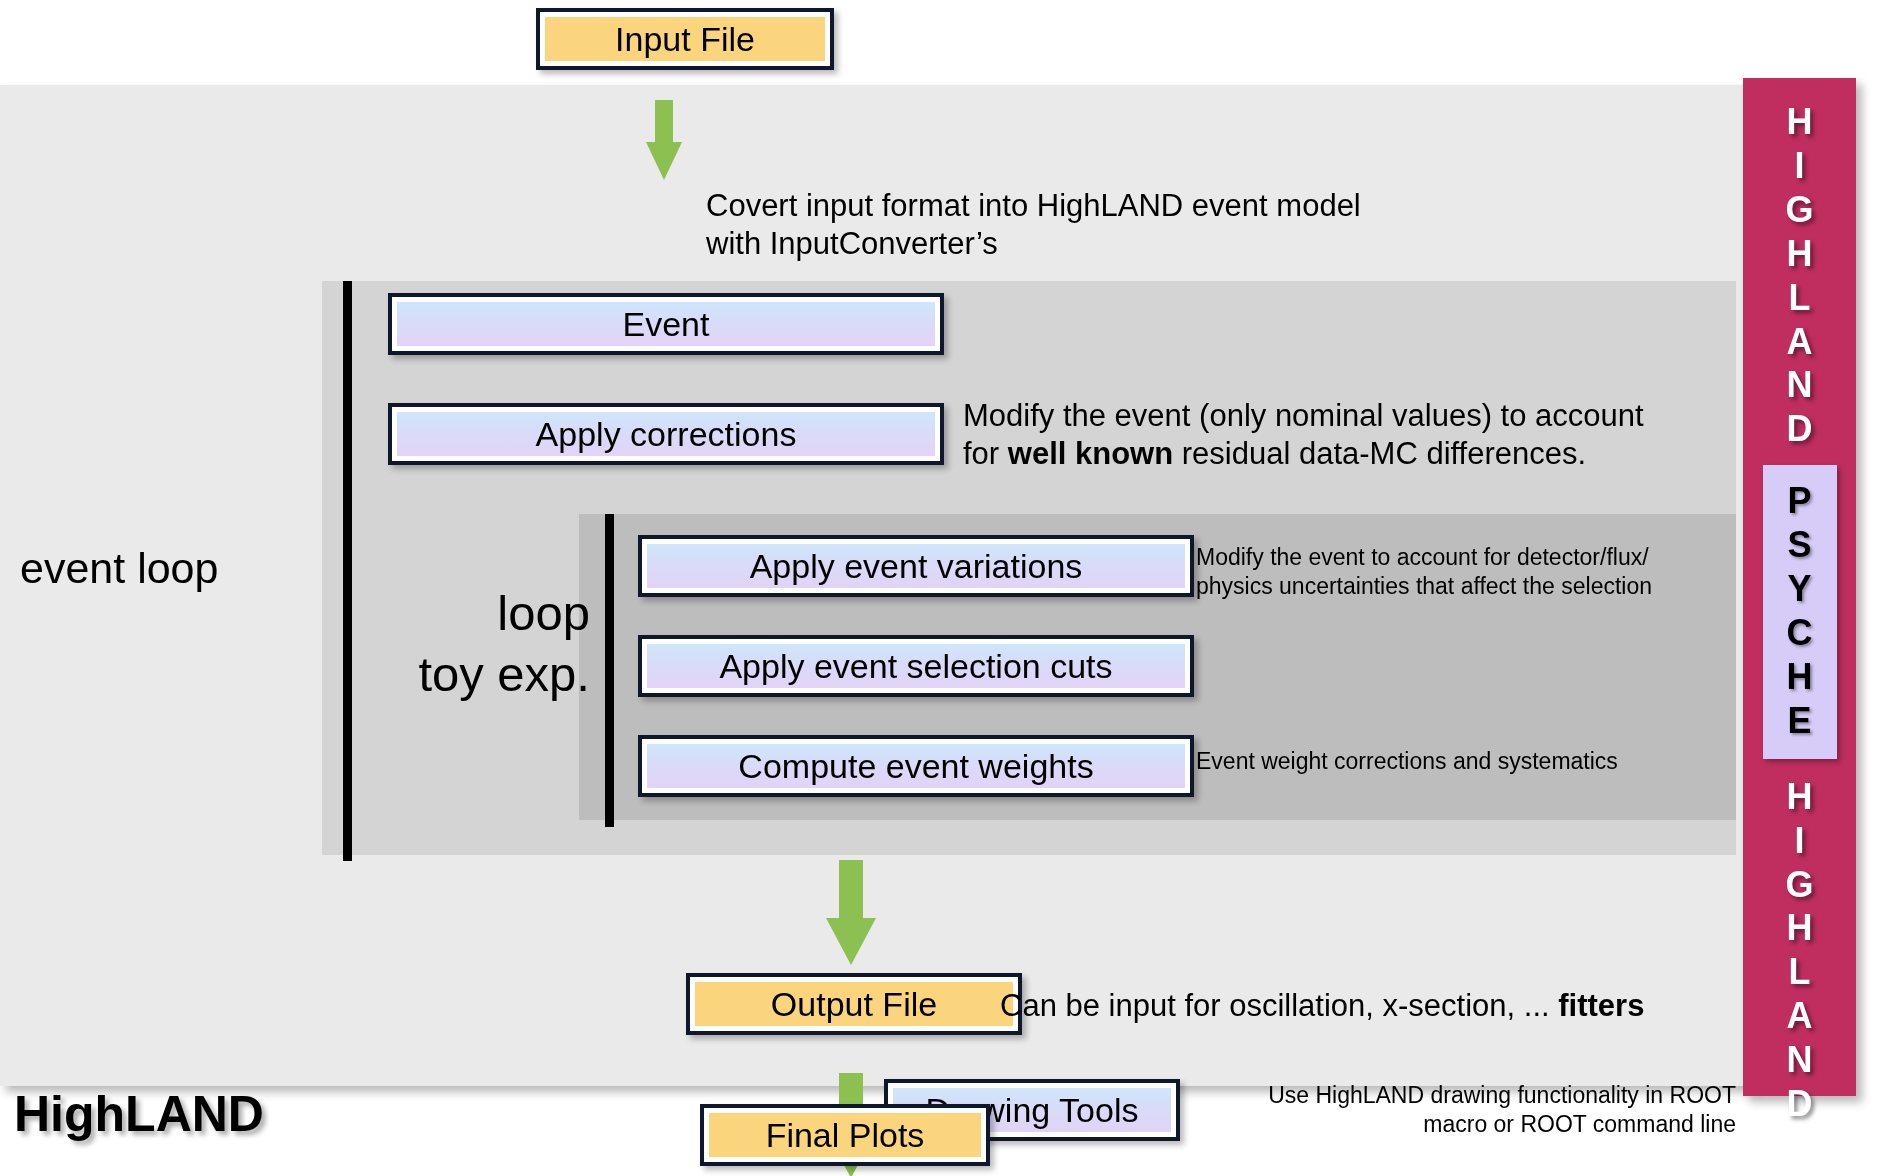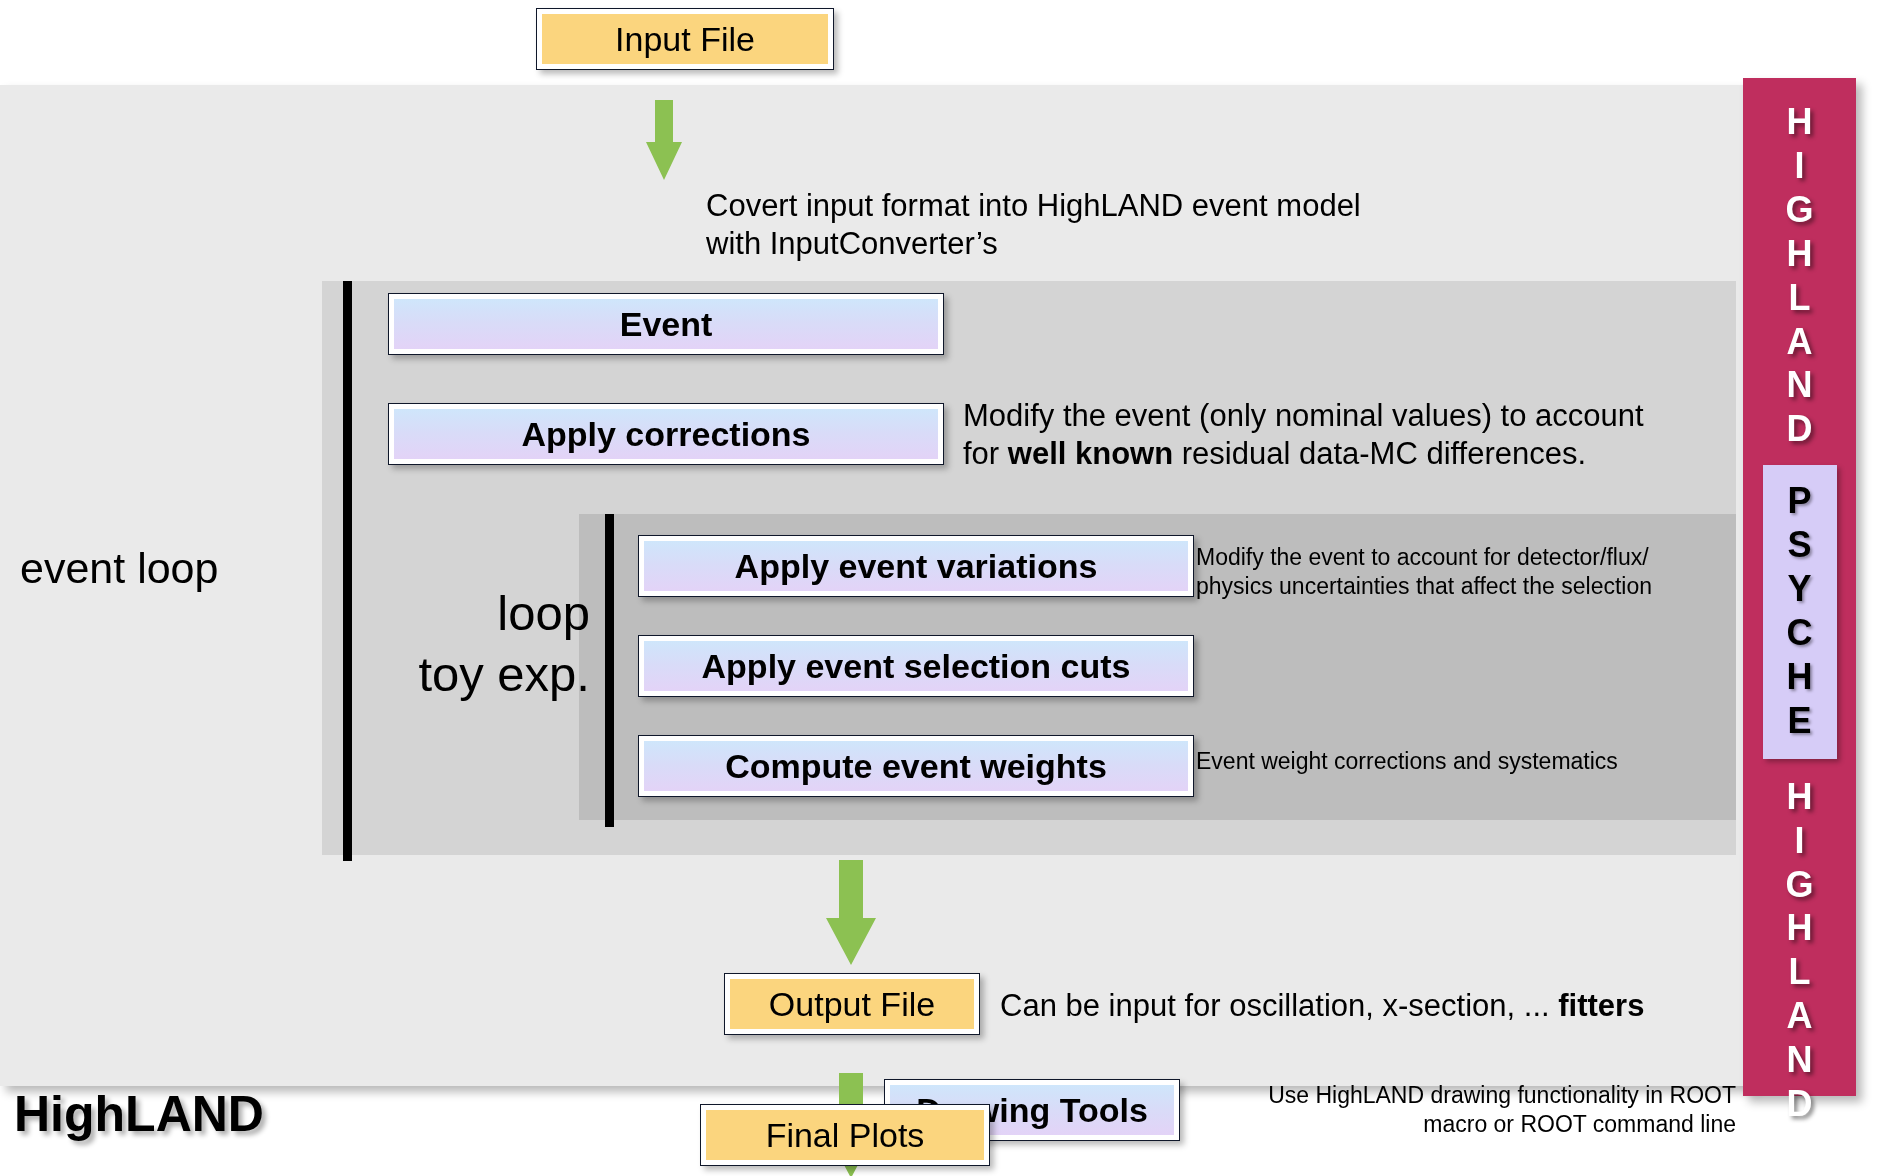--- a/index.html
+++ b/index.html
@@ -80,50 +80,49 @@
     font-size: 49px;
     line-height: 1.25;
     color: #000;
   }
 
   
   .box {
     position: absolute;
     box-sizing: border-box;
     background: #ffffff;
-    border: 1px solid #0f172a;
+    border: 4px solid #0f172a;
     padding: 5px;
     box-shadow: 4px 4px 6px rgba(0,0,0,0.27);
   }
   .box-inner {
     width: 100%;
     height: 100%;
     display: flex;
     align-items: center;
     justify-content: center;
     font-size: 34px;
     color: #000;
     white-space: nowrap;
   }
   .box-blue .box-inner {
     background: linear-gradient(to bottom, #cfe6fb 0%, #d8dcf8 45%, #e3d3f7 100%);
-    font-weight: bold;
   }
   .box-yellow .box-inner {
     background: #fbd57e;
   }
 
   
   #box-input-file   { left: 536px;  top: 8px;   width: 298px; height: 62px; }
   #box-event        { left: 388px;  top: 208px; width: 556px; height: 62px; }
   #box-apply-corr   { left: 388px;  top: 318px; width: 556px; height: 62px; }
   #box-variations   { left: 638px;  top: 450px; width: 556px; height: 62px; }
   #box-cuts         { left: 638px;  top: 550px; width: 556px; height: 62px; }
   #box-weights      { left: 638px;  top: 650px; width: 556px; height: 62px; }
-  #box-output-file  { left: 724px;  top: 888px; width: 256px; height: 62px; }
+  #box-output-file  { left: 686px;  top: 888px; width: 336px; height: 62px; }
   #box-drawing      { left: 884px;  top: 994px; width: 296px; height: 62px; }
   #box-final-plots  { left: 700px;  top: 1104px; width: 290px; height: 62px; }
 
   
   .arrow {
     position: absolute;
   }
   #arrow-input    { left: 646px;  top: 100px; }
   #arrow-output   { left: 826px;  top: 775px; }
   #arrow-final    { left: 826px;  top: 988px; }

